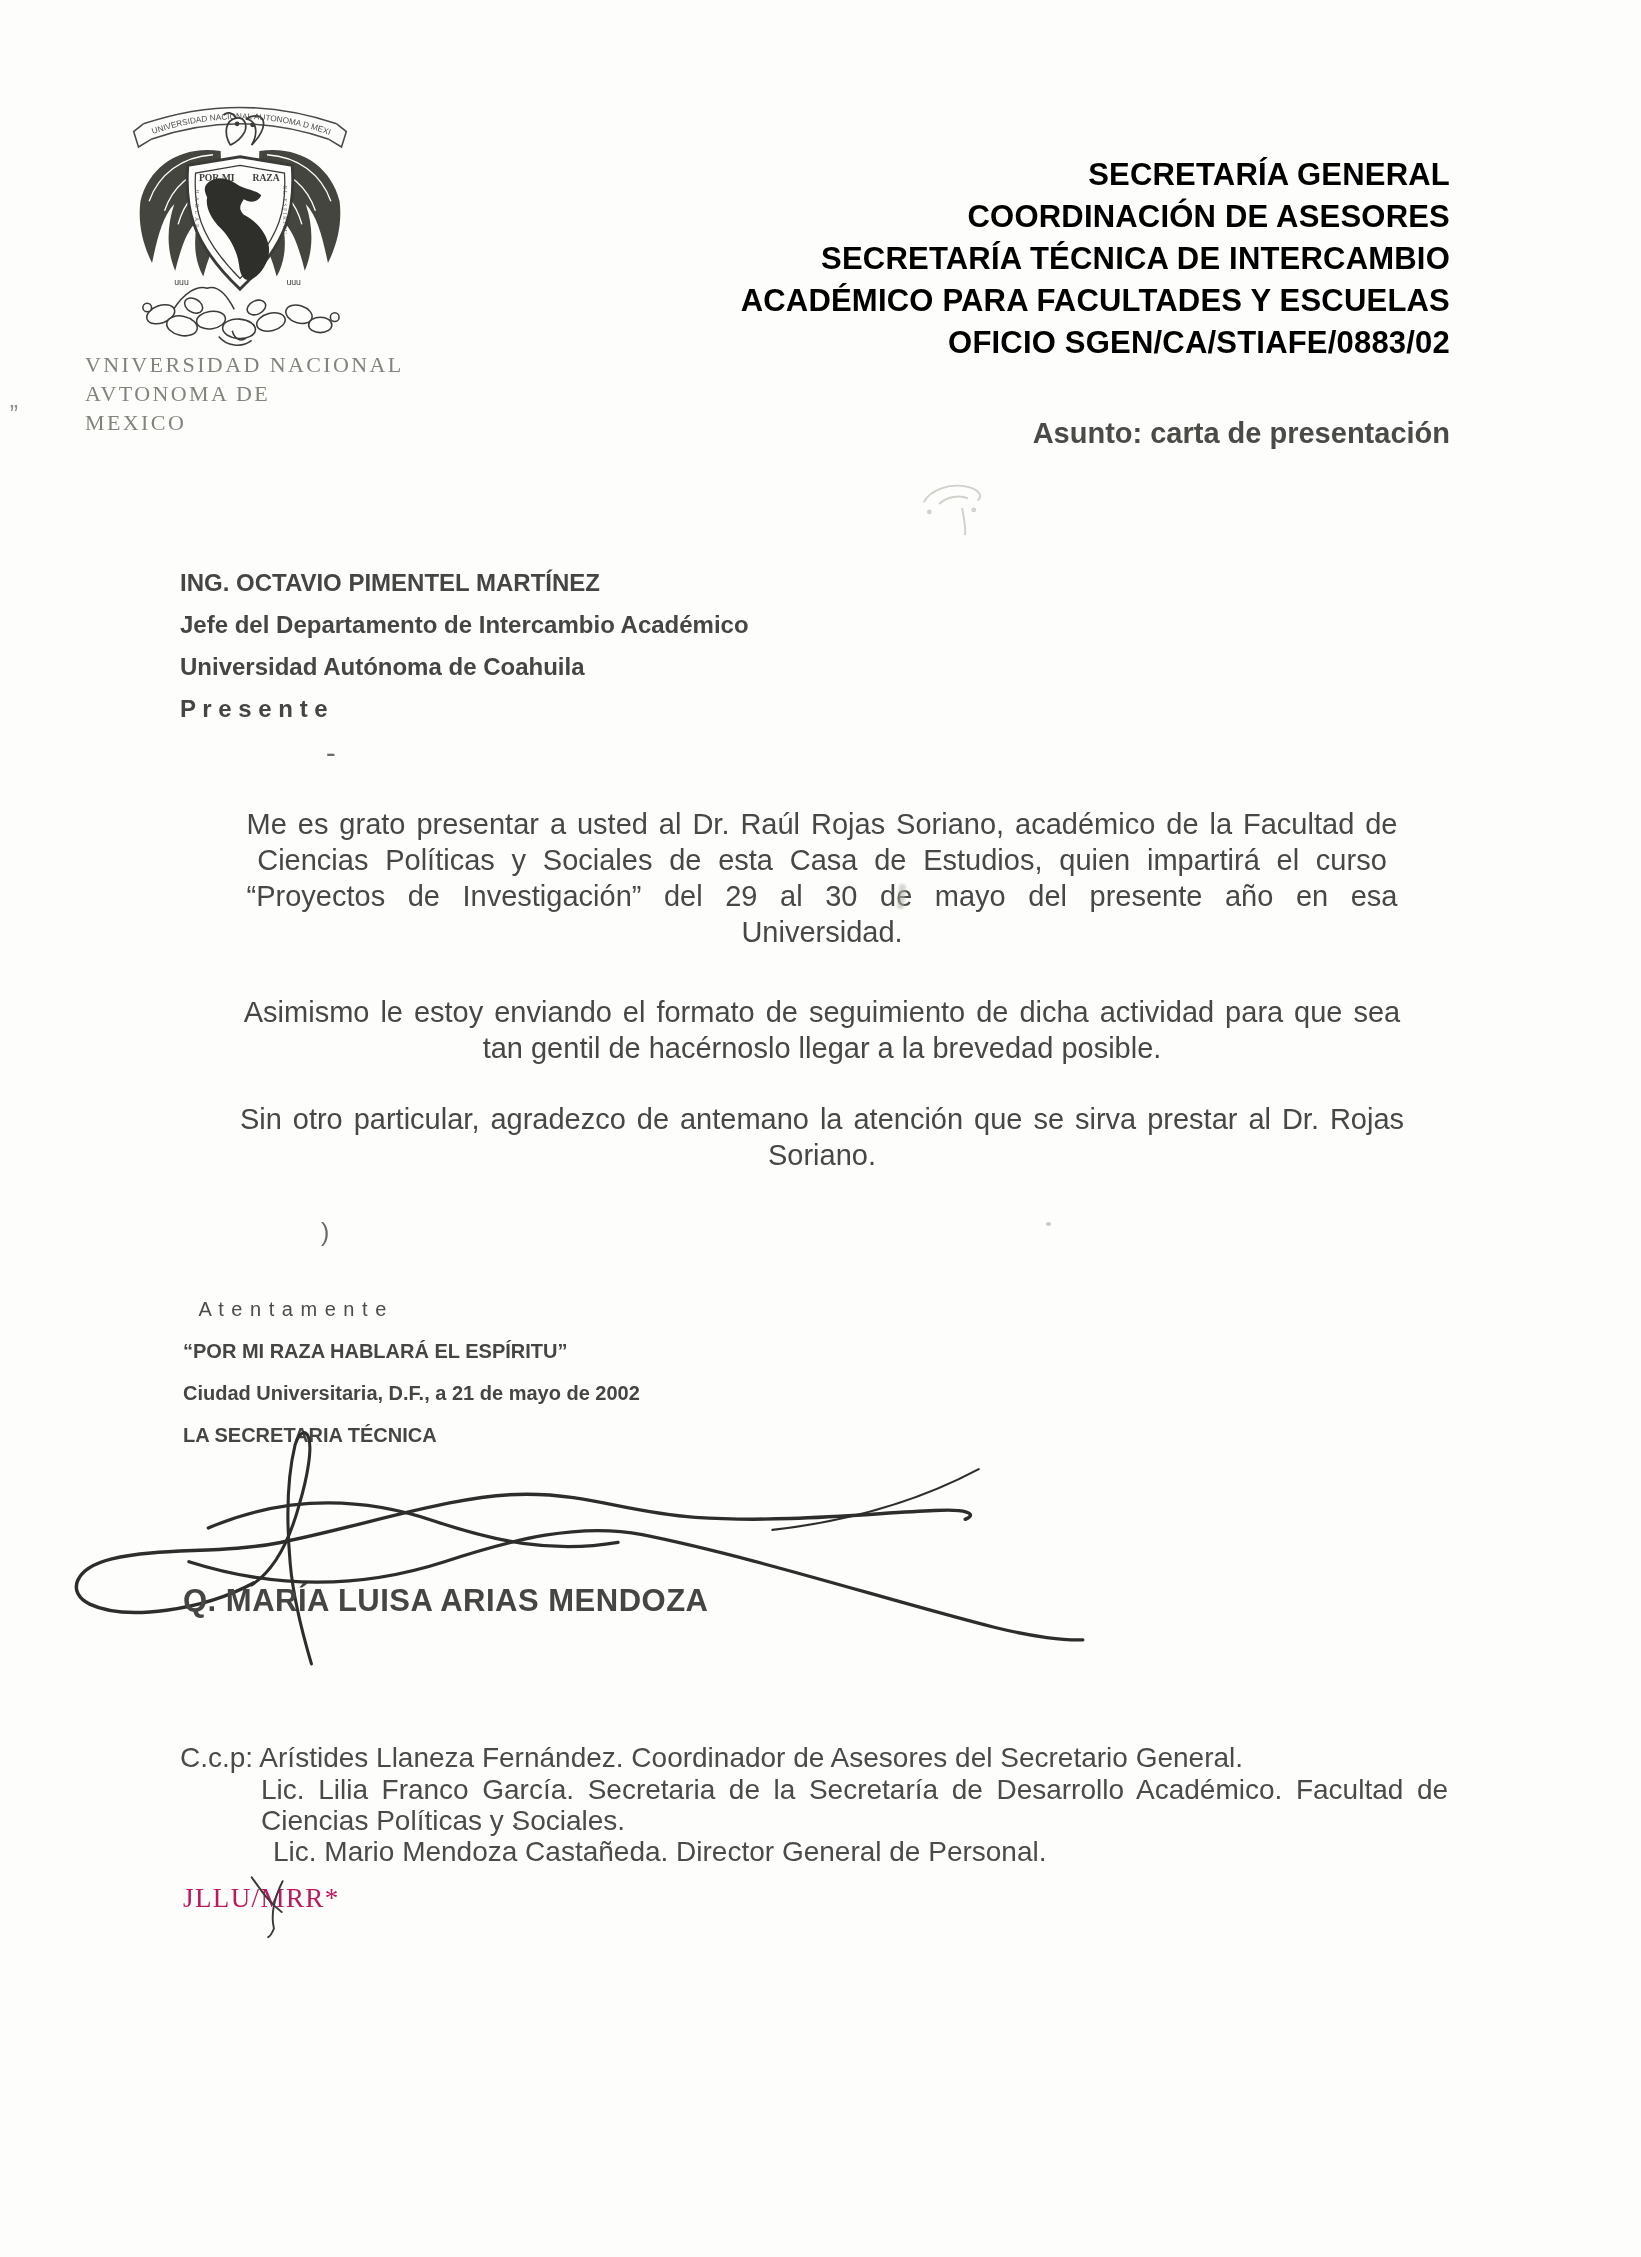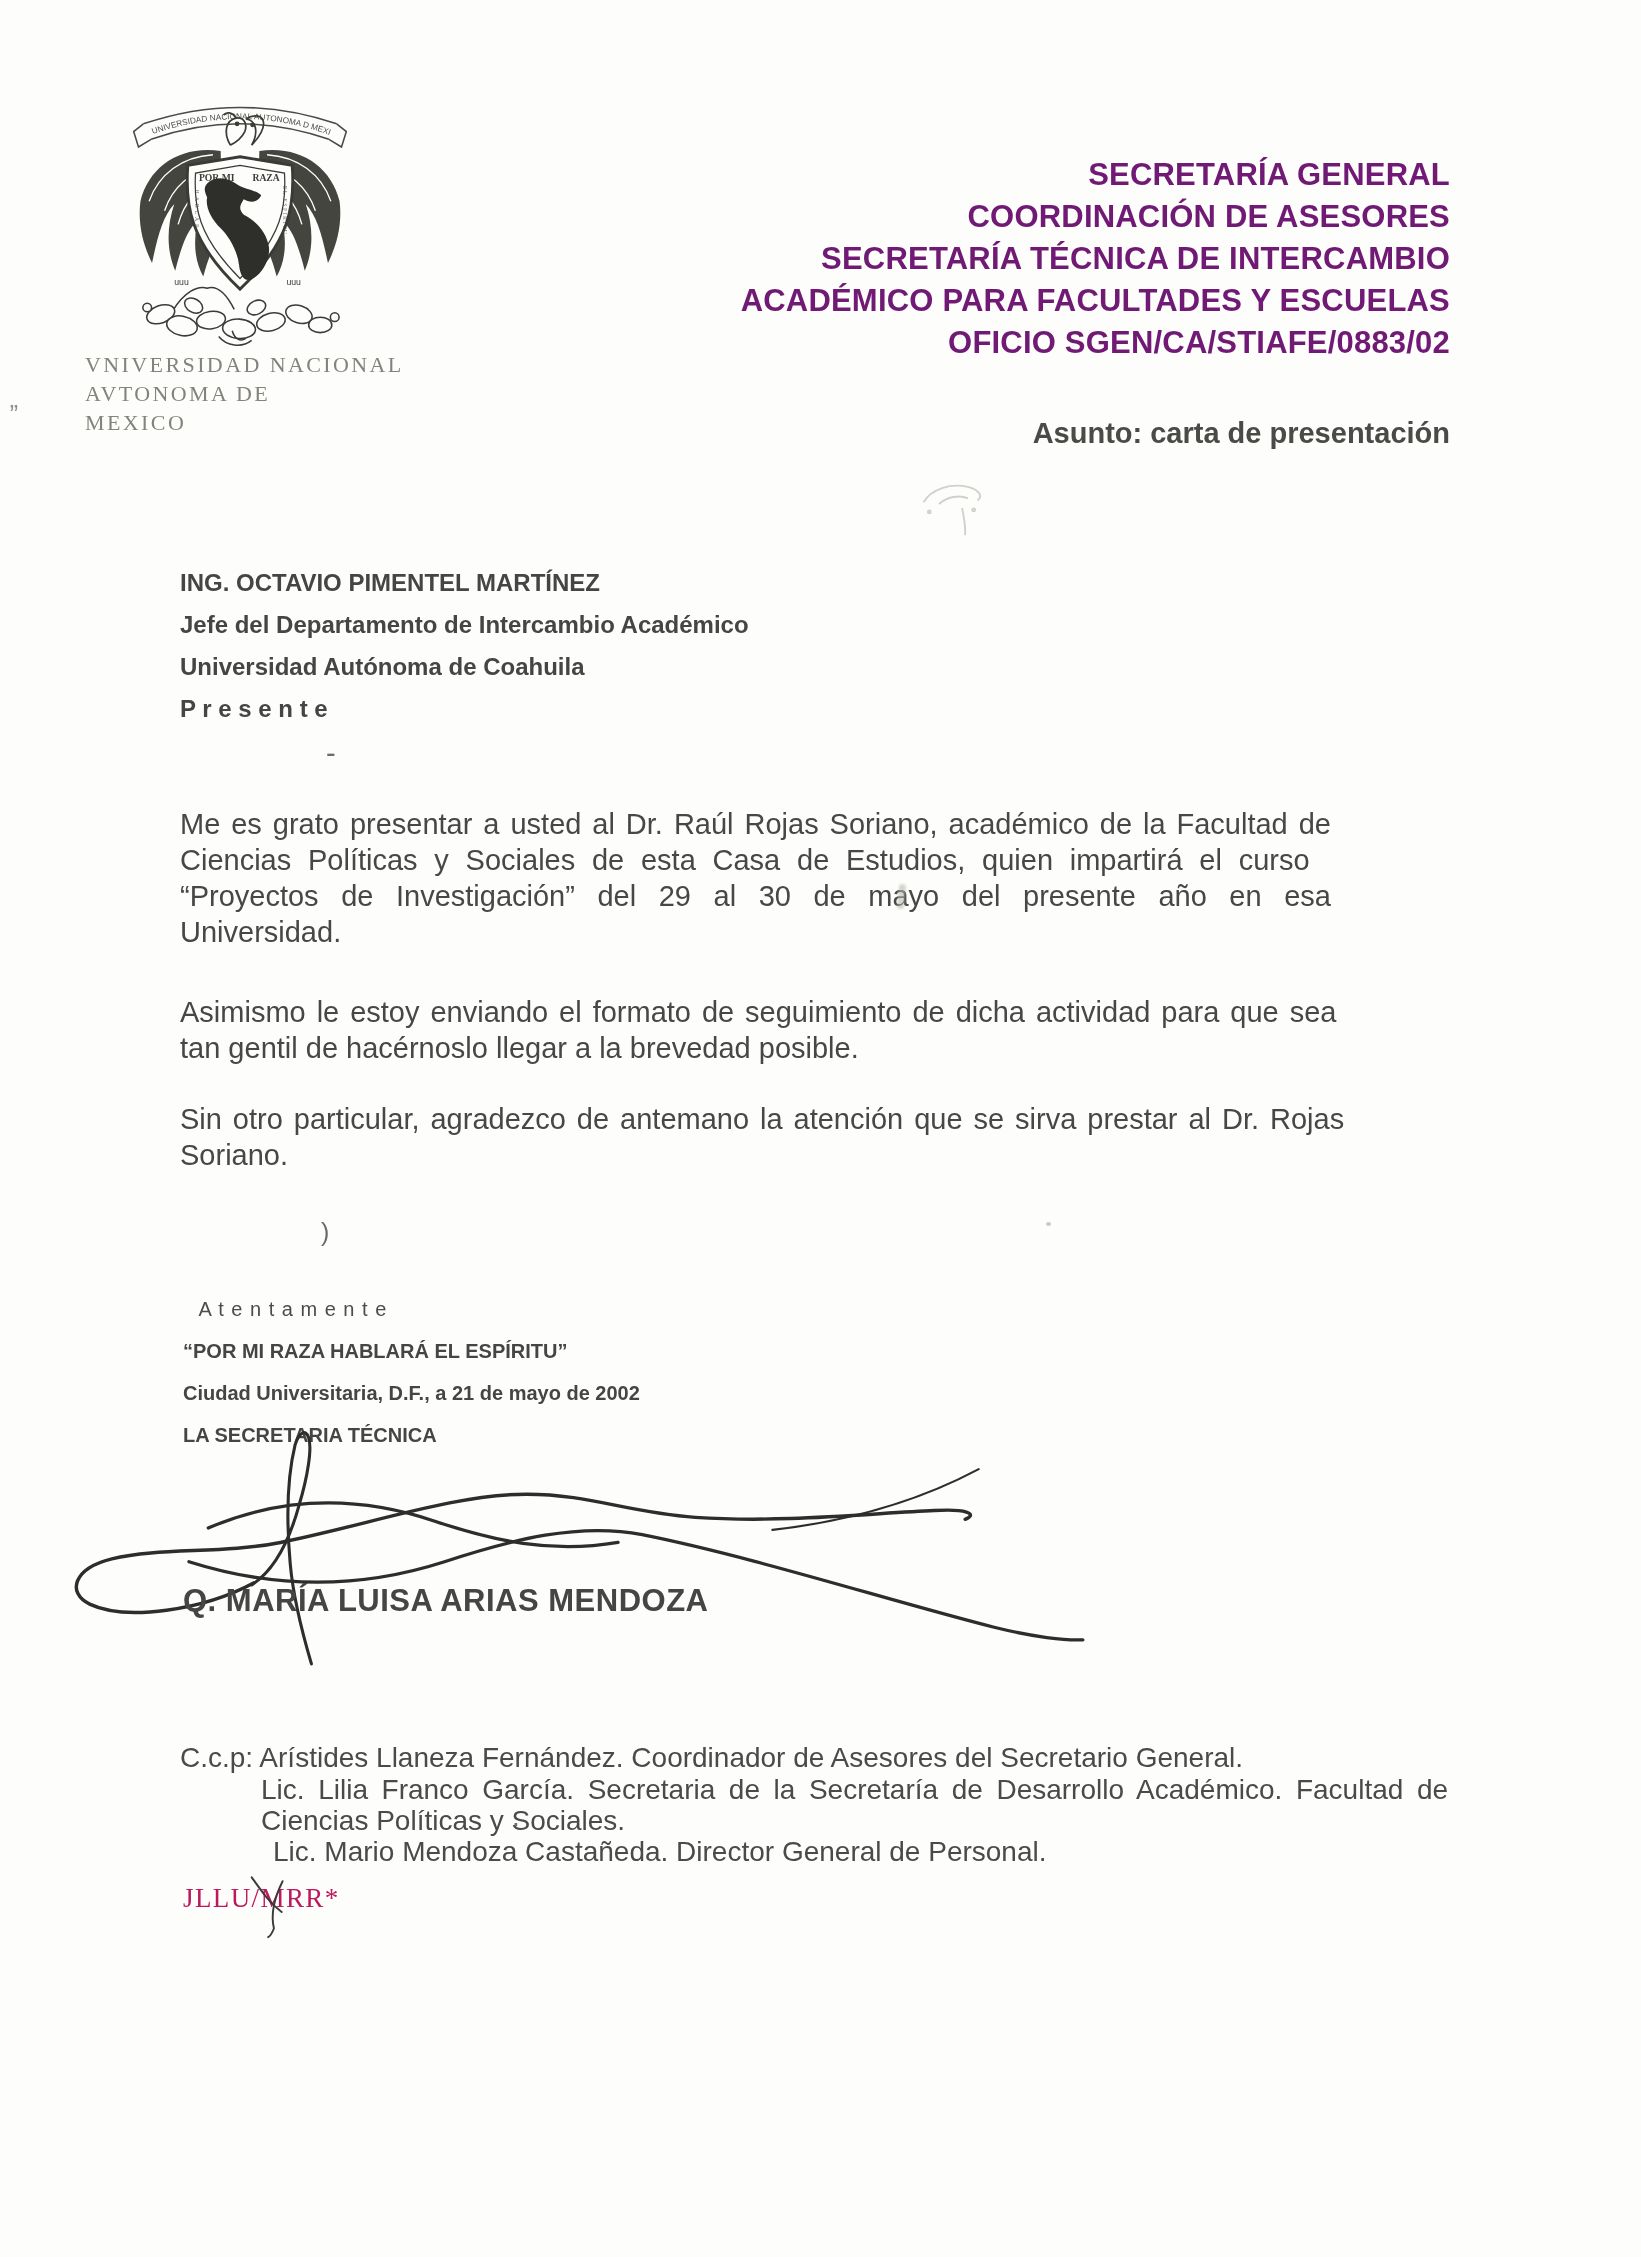--- a/index.html
+++ b/index.html
@@ -5,32 +5,32 @@
   html,body{margin:0;padding:0;background:#e8e8e6;}
   .page{
     position:relative;width:1641px;height:2257px;margin:0 auto;
     background:#fdfdfb;overflow:hidden;
     font-family:"Liberation Sans","DejaVu Sans",sans-serif;
     color:#414140;
   }
   .abs{position:absolute;}
   
   .hdr{right:191px;top:154px;text-align:right;font-weight:bold;
-       font-size:31px;line-height:42px;color:#701a75;letter-spacing:0.2px;white-space:nowrap;}
+       font-size:31px;line-height:42px;color:#000000;letter-spacing:0.2px;white-space:nowrap;}
   .subject{right:191px;top:417px;font-weight:bold;font-size:29px;color:#4a4a47;white-space:nowrap;}
   
   .uname{left:85px;top:350px;width:313px;
          font-family:"Liberation Serif","DejaVu Serif",serif;
          font-size:22px;line-height:29px;letter-spacing:2.4px;color:#83837c;white-space:nowrap;}
   
   .recipient{left:180px;top:562px;font-weight:bold;font-size:24px;line-height:42px;
              color:#454543;white-space:nowrap;}
   
   .para{left:180px;width:1284px;font-size:29px;line-height:36px;color:#474746;}
-  .para div{white-space:nowrap;}
+  .para div{white-space:nowrap;text-align:center;}
   .p1{top:806px;} .p2{top:994px;} .p3{top:1101px;}
   .ws1{word-spacing:2.9px;} .ws2{word-spacing:8.7px;} .ws3{word-spacing:14.5px;}
   
   .closing{left:183px;top:1288px;font-weight:bold;font-size:20px;line-height:42px;
            color:#454543;white-space:nowrap;}
   .closing .lt{font-weight:normal;padding-left:15.4px;letter-spacing:1px;color:#4c4c4a;}
   .signer{left:183px;top:1583px;font-weight:bold;font-size:31px;letter-spacing:0.5px;
           color:#454543;white-space:nowrap;}
   
   .ccp{font-size:28px;color:#4a4a49;white-space:nowrap;}

